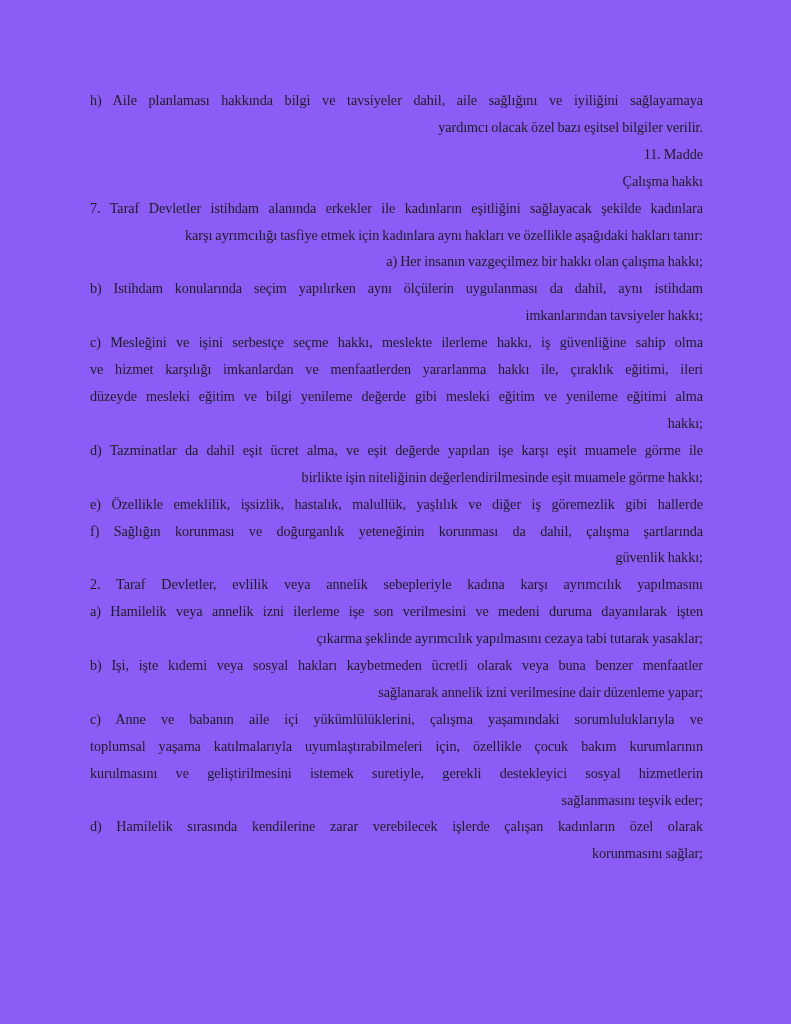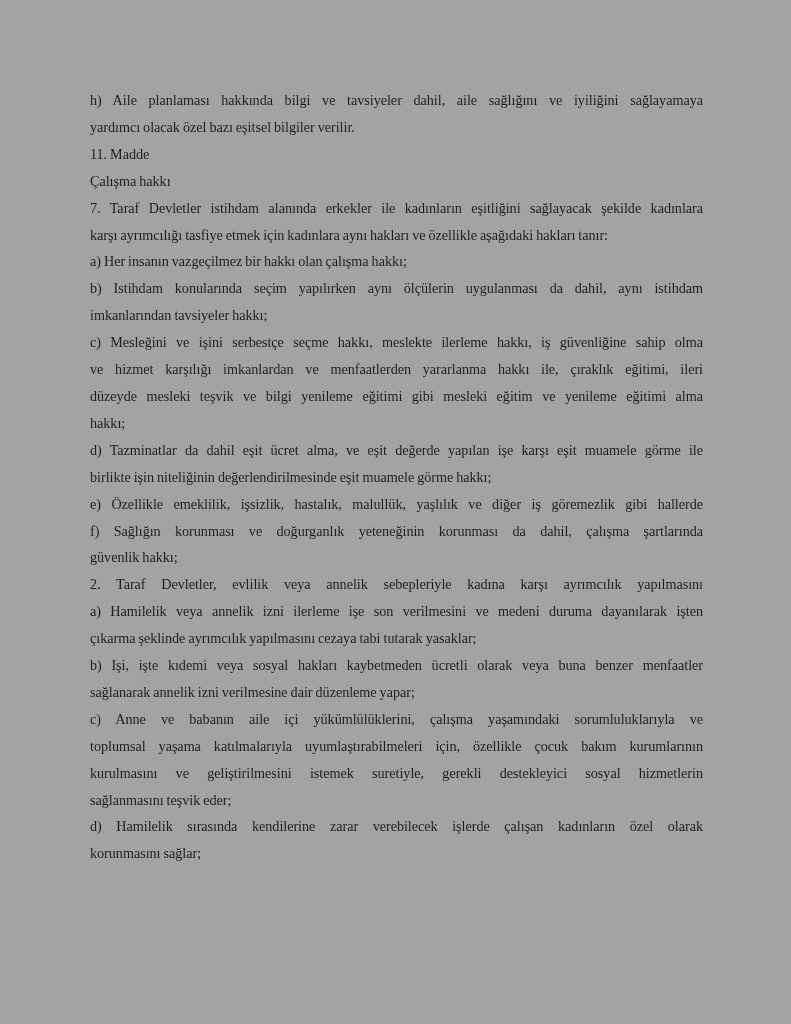--- a/index.html
+++ b/index.html
@@ -4,60 +4,60 @@
 <style>
   html, body {
     margin: 0;
     padding: 0;
     background: #ffffff;
   }
   .page {
     position: relative;
     width: 791px;
     height: 1024px;
-    background: #a3a3a3;
+    background: #8b5cf6;
     overflow: hidden;
     box-sizing: border-box;
     padding: 87px 88px 0 90px;
     font-family: "Liberation Serif", "DejaVu Serif", serif;
     font-size: 14.2px;
     line-height: 26.9px;
     color: #1e1e1e;
     letter-spacing: -0.04px;
     word-spacing: -0.5px;
   }
   .line {
     width: 100%;
   }
   
   .line.jst {
     text-align: justify;
     text-align-last: justify;
   }
   
   .line.end {
-    text-align: left;
+    text-align: right;
   }
 </style>
 </head>
 <body>
 
 <div class="page">
   <div class="line jst">h) Aile planlaması hakkında bilgi ve tavsiyeler dahil, aile sağlığını ve iyiliğini sağlayamaya</div>
   <div class="line end">yardımcı olacak özel bazı eşitsel bilgiler verilir.</div>
   <div class="line end">11. Madde</div>
   <div class="line end">Çalışma hakkı</div>
   <div class="line jst">7. Taraf Devletler istihdam alanında erkekler ile kadınların eşitliğini sağlayacak şekilde kadınlara</div>
   <div class="line end">karşı ayrımcılığı tasfiye etmek için kadınlara aynı hakları ve özellikle aşağıdaki hakları tanır:</div>
   <div class="line end">a) Her insanın vazgeçilmez bir hakkı olan çalışma hakkı;</div>
   <div class="line jst">b) Istihdam konularında seçim yapılırken aynı ölçülerin uygulanması da dahil, aynı istihdam</div>
   <div class="line end">imkanlarından tavsiyeler hakkı;</div>
   <div class="line jst">c) Mesleğini ve işini serbestçe seçme hakkı, meslekte ilerleme hakkı, iş güvenliğine sahip olma</div>
   <div class="line jst">ve hizmet karşılığı imkanlardan ve menfaatlerden yararlanma hakkı ile, çıraklık eğitimi, ileri</div>
-  <div class="line jst">düzeyde mesleki teşvik ve bilgi yenileme eğitimi gibi mesleki eğitim ve yenileme eğitimi alma</div>
+  <div class="line jst">düzeyde mesleki eğitim ve bilgi yenileme değerde gibi mesleki eğitim ve yenileme eğitimi alma</div>
   <div class="line end">hakkı;</div>
   <div class="line jst">d) Tazminatlar da dahil eşit ücret alma, ve eşit değerde yapılan işe karşı eşit muamele görme ile</div>
   <div class="line end">birlikte işin niteliğinin değerlendirilmesinde eşit muamele görme hakkı;</div>
   <div class="line jst">e) Özellikle emeklilik, işsizlik, hastalık, malullük, yaşlılık ve diğer iş göremezlik gibi hallerde</div>
   <div class="line jst">f) Sağlığın korunması ve doğurganlık yeteneğinin korunması da dahil, çalışma şartlarında</div>
   <div class="line end">güvenlik hakkı;</div>
   <div class="line jst">2. Taraf Devletler, evlilik veya annelik sebepleriyle kadına karşı ayrımcılık yapılmasını</div>
   <div class="line jst">a) Hamilelik veya annelik izni ilerleme işe son verilmesini ve medeni duruma dayanılarak işten</div>
   <div class="line end">çıkarma şeklinde ayrımcılık yapılmasını cezaya tabi tutarak yasaklar;</div>
   <div class="line jst">b) Işi, işte kıdemi veya sosyal hakları kaybetmeden ücretli olarak veya buna benzer menfaatler</div>

